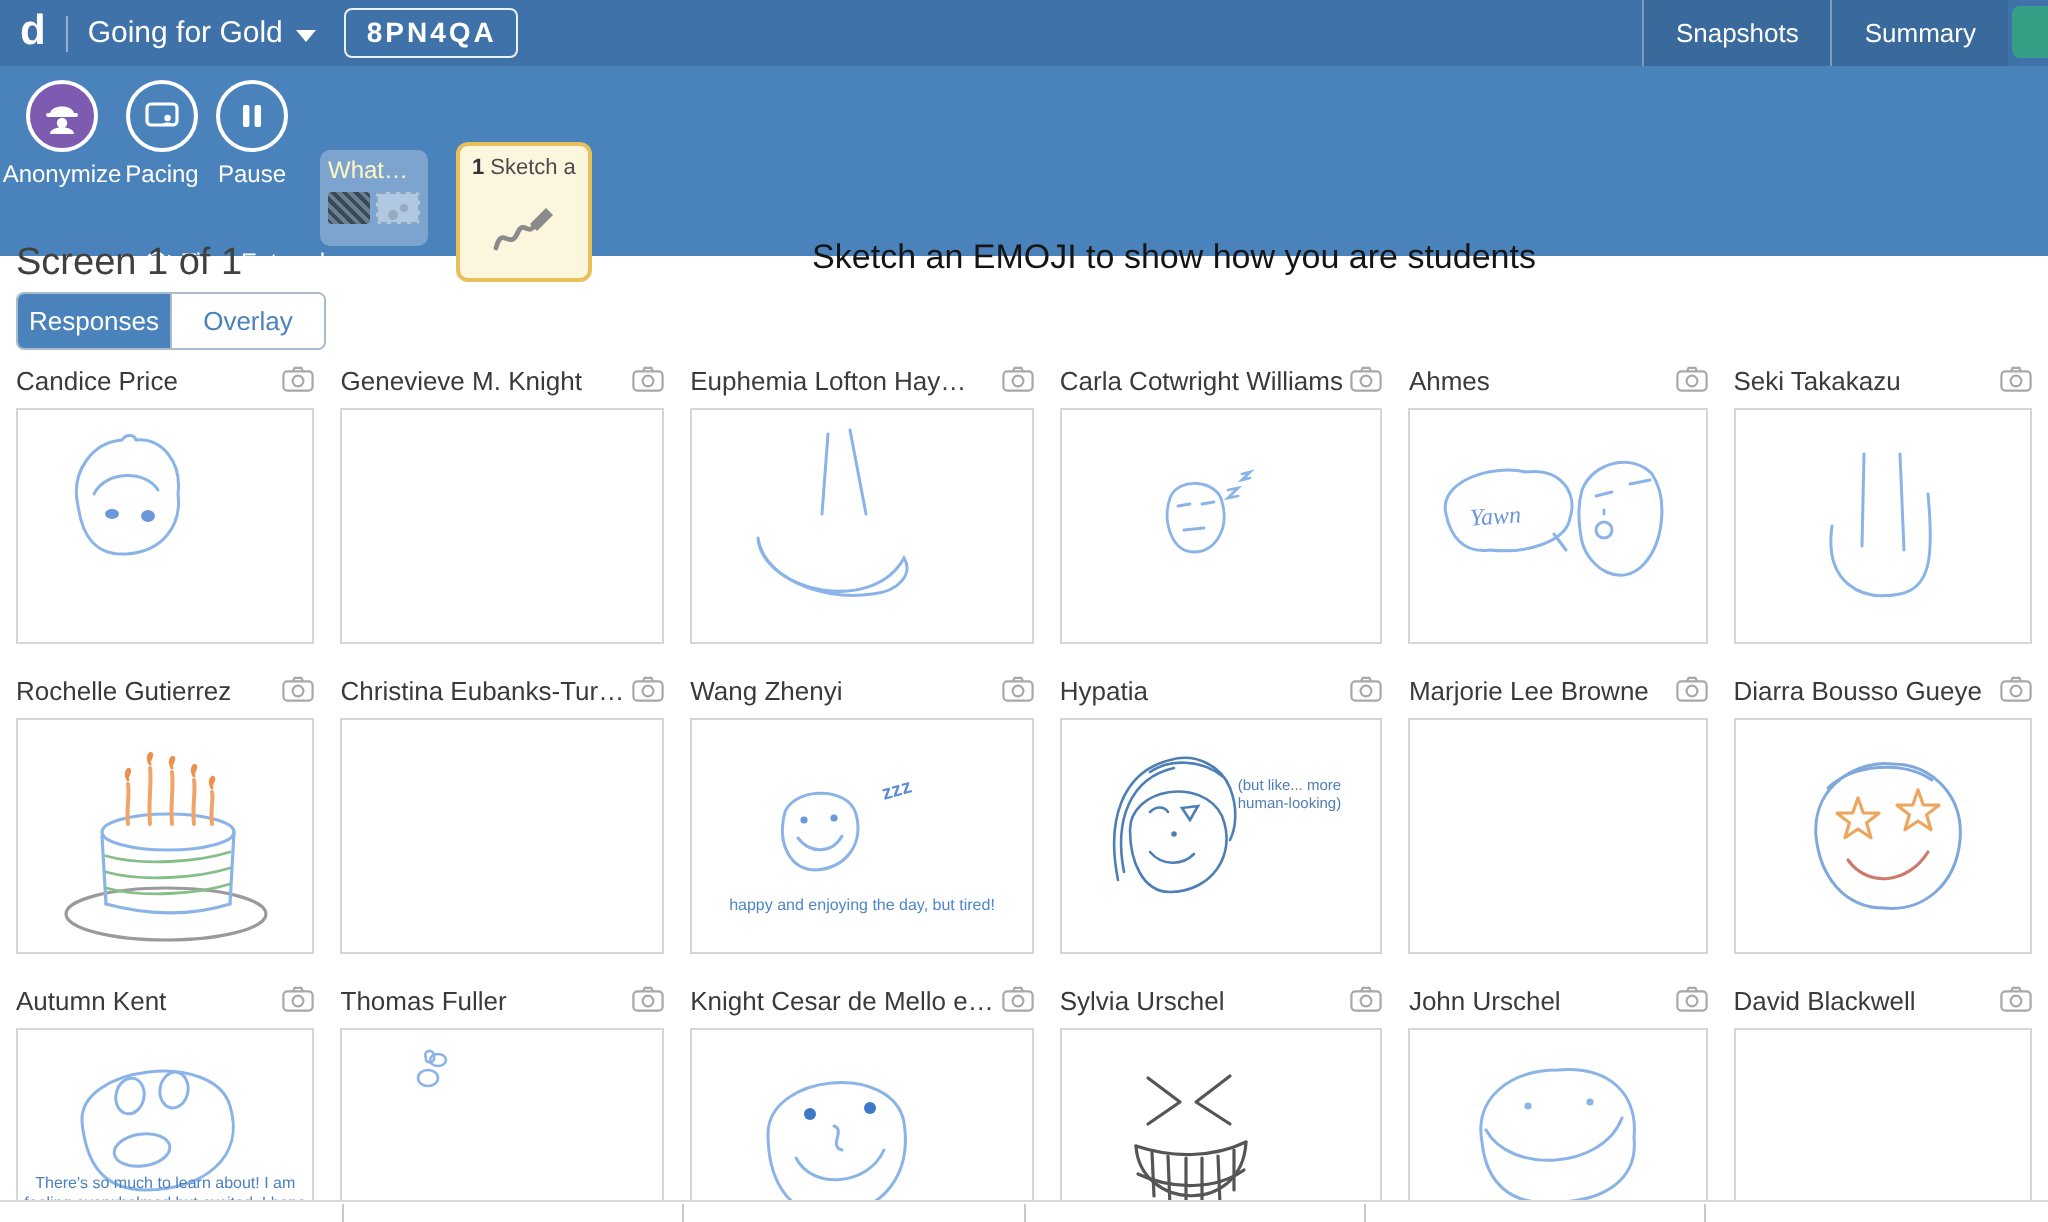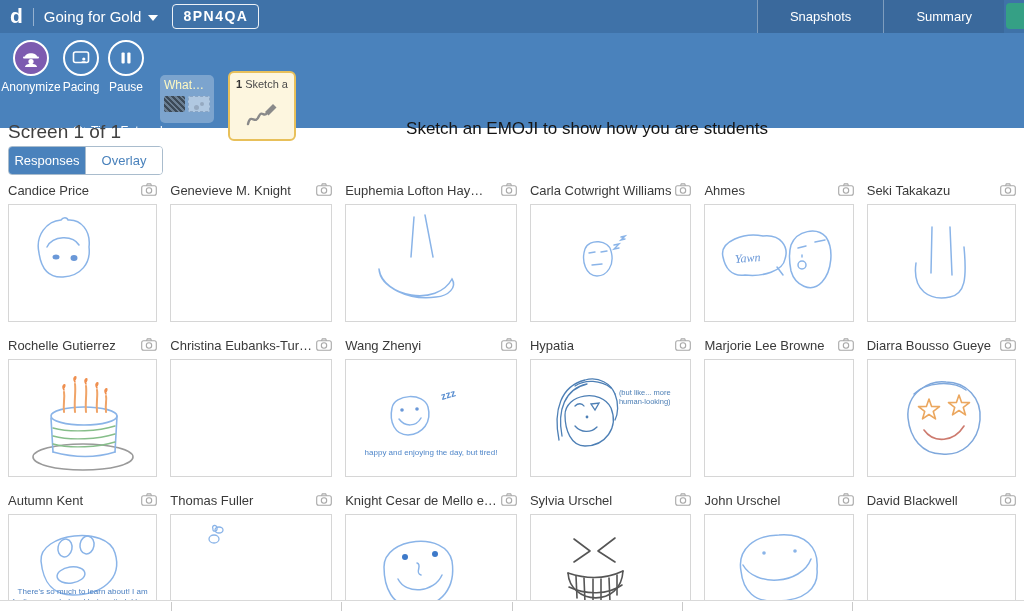--- a/index.html
+++ b/index.html
@@ -5,21 +5,21 @@
   html,body{margin:0;padding:0;width:1024px;height:611px;overflow:hidden;background:#fff;
     font-family:"Liberation Sans",sans-serif;-webkit-font-smoothing:antialiased;}
   .topbar{position:absolute;left:0;top:0;width:1024px;height:33px;background:#3f72a8;display:flex;align-items:center;}
   .logo{color:#fff;font-size:21px;font-weight:bold;margin:0 10px 2px 10px;}
   .topdiv{width:1px;height:18px;background:rgba(255,255,255,.45);margin-right:10px;}
   .classname{color:#fff;font-size:15px;display:flex;align-items:center;gap:7px;cursor:pointer;}
   .caret{width:0;height:0;border-left:5px solid transparent;border-right:5px solid transparent;border-top:6px solid #fff;margin-top:2px;}
   .codebox{margin-left:14px;border:1.5px solid rgba(255,255,255,.9);border-radius:4px;color:#fff;
     font-size:14px;letter-spacing:1.5px;padding:3px 10px 4px;font-weight:bold;}
   .topright{margin-left:auto;height:33px;display:flex;align-items:stretch;}
-  .topbtn{color:#fff;font-size:13px;display:flex;align-items:center;padding:0 32px;
+  .topbtn{color:#fff;font-size:13px;display:flex;align-items:center;padding:0 16px;
     background:rgba(0,0,0,.07);border-left:1px solid rgba(255,255,255,.35);cursor:pointer;}
   .topbtn:last-of-type{border-right:1px solid rgba(255,255,255,.35);}
   .sidebtn{width:18px;height:26px;background:#35a085;border-radius:4px 0 0 4px;margin:3px 0 0 2px;}
   .toolbar{position:absolute;left:0;top:33px;width:1024px;height:95px;background:#4a82bc;}
   .toolbtn{position:absolute;top:7px;width:60px;text-align:center;cursor:pointer;}
   .toolbtn .circ{width:36px;height:36px;border-radius:50%;border:2px solid #fff;margin:0 auto;
     display:flex;align-items:center;justify-content:center;box-sizing:border-box;}
   .toolbtn .lbl{color:#fff;font-size:12px;margin-top:4px;}
   .subrow{position:absolute;top:93px;left:6px;color:#fff;font-size:12px;display:flex;align-items:center;}
   .sortrow{position:absolute;top:91px;left:72px;color:#fff;font-size:12px;display:flex;align-items:center;gap:4px;cursor:pointer;}

